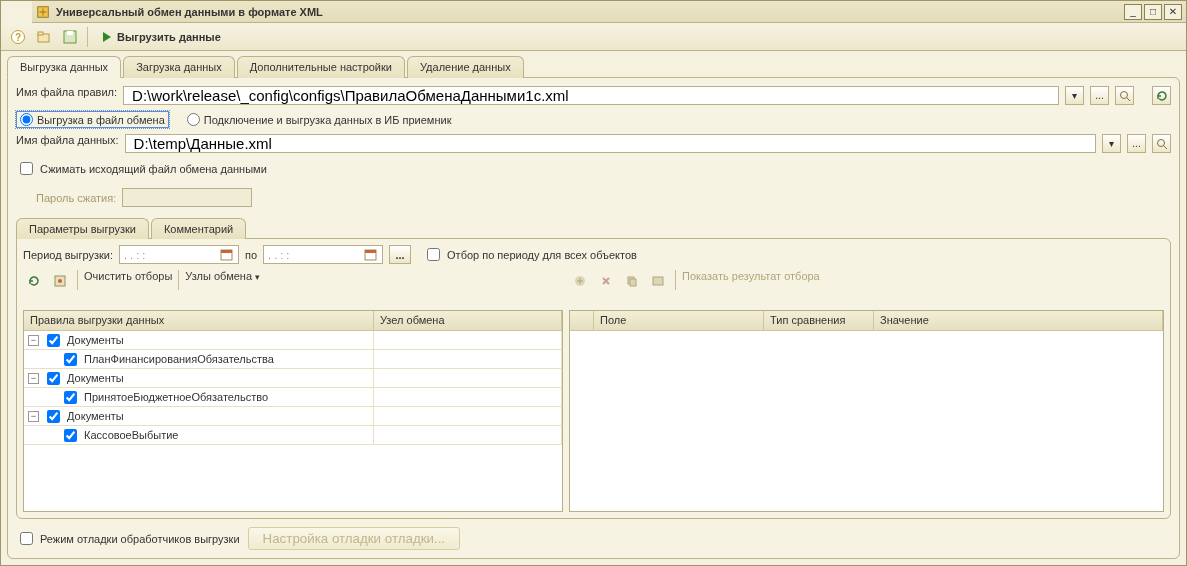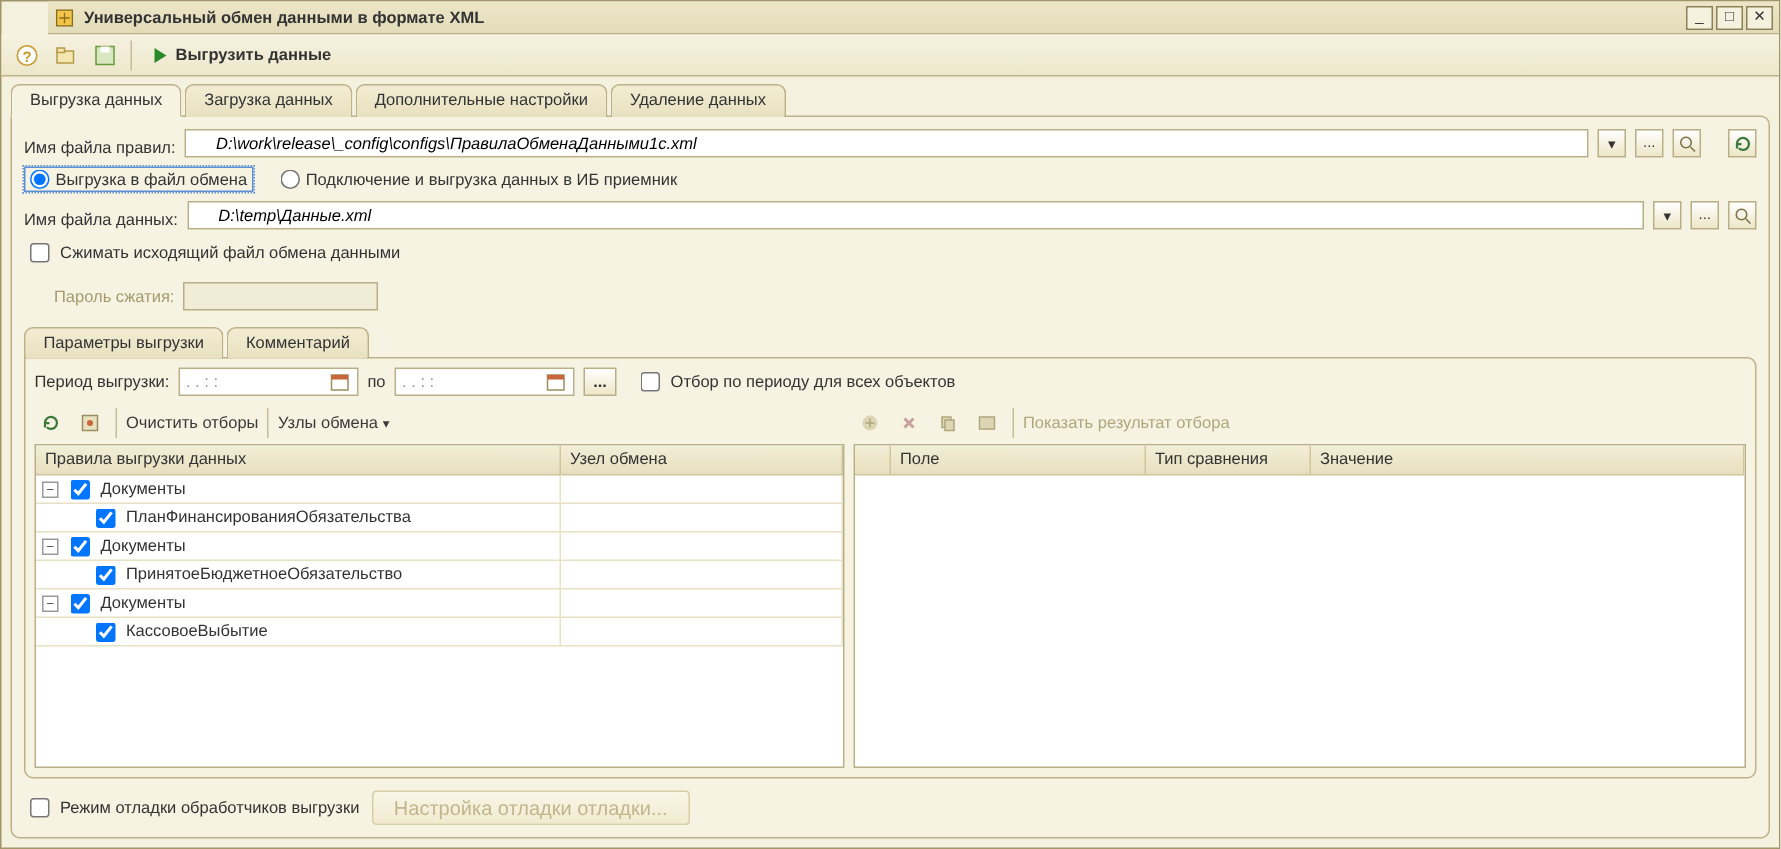--- a/index.html
+++ b/index.html
@@ -89,25 +89,25 @@
   }
   .page {
     border:1px solid #bcb187;
     border-radius: 0 6px 6px 6px;
     background:#f7f3e2;
     flex:1;
     display:flex; flex-direction:column;
     padding:8px;
     position:relative; z-index:1;
   }
-  .row { display:flex; align-items:flex-end; gap:6px; margin-bottom:6px; }
+  .row { display:flex; align-items:flex-start; gap:6px; margin-bottom:6px; }
   .lbl { white-space:nowrap; }
   input[type=text].field {
     flex:1; height:19px; border:1px solid #b9af86;
-    background:#fff; padding:0 20px; font-size:11px;font-style:italic;
+    background:#fff; padding:0 8px; font-size:15px;
   }
   .icon-btn {
     width:19px; height:19px; border:1px solid #b9af86;
     background:linear-gradient(#fff,#eee6c7);
     display:inline-flex;align-items:center;justify-content:center;
     cursor:pointer; font-size:10px;
   }
   .radio-group { display:flex; gap:18px; align-items:center; }
   .radio-opt { display:flex; align-items:center; gap:4px; }
   .radio-opt input { margin:0; }
@@ -137,22 +137,22 @@
     cursor:pointer;font-weight:bold;
   }
   .split {
     display:flex; gap:6px; flex:1;
   }
   .left-pane, .right-pane {
     display:flex; flex-direction:column; flex:1;
   }
   .left-pane { flex: 0 0 540px; }
   .mini-toolbar {
-    height:24px; display:flex; align-items:center; gap:4px;
-    margin-bottom:2px;
+    height:24px; display:flex; align-items:flex-start; gap:4px;
+    margin-bottom:16px;
   }
   .mini-toolbar .link {
     color:#3a3a3a; cursor:pointer;
   }
   .mini-toolbar .disabled { color:#b0a67c; }
   .grid {
     border:1px solid #b9af86; background:#fff; flex:1;
     display:flex; flex-direction:column;
     overflow:hidden;
   }

